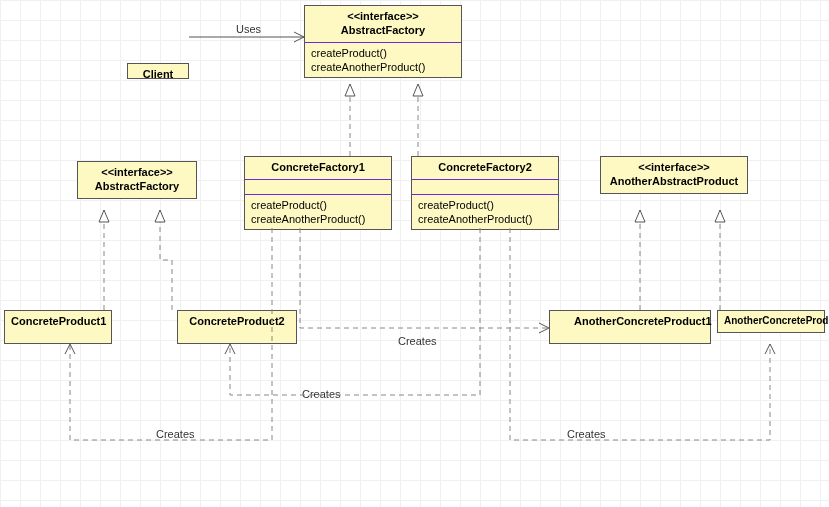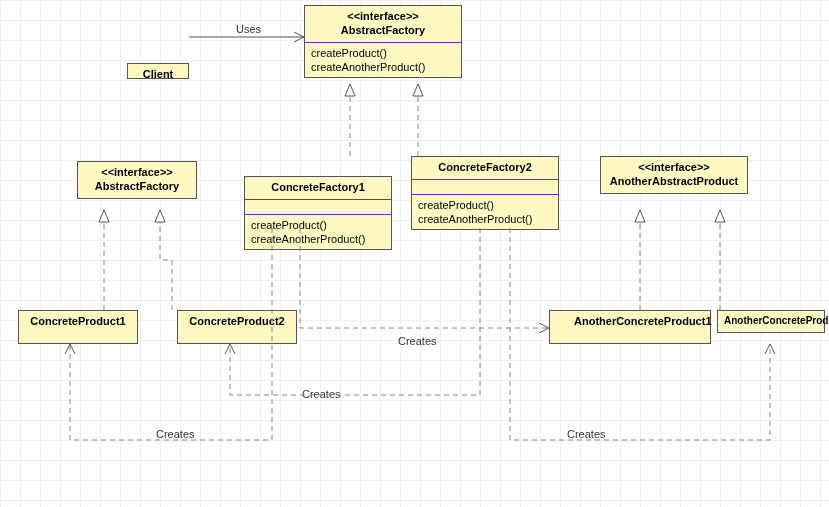--- a/index.html
+++ b/index.html
@@ -75,21 +75,21 @@
   </div>
 </div>
 
 <div class="box" style="left:77px; top:161px; width:120px;">
   <div class="title">
     <span class="stereo">&lt;&lt;interface&gt;&gt;</span><br>
     <span>AbstractFactory</span>
   </div>
 </div>
 
-<div class="box" style="left:244px; top:156px; width:148px;margin-top:20px;">
+<div class="box" style="left:244px; top:156px; width:148px;">
   <div class="title">ConcreteFactory1</div>
   <div class="section empty"></div>
   <div class="section">
     <div>createProduct()</div>
     <div>createAnotherProduct()</div>
   </div>
 </div>
 
 <div class="box" style="left:411px; top:156px; width:148px;">
   <div class="title">ConcreteFactory2</div>
@@ -100,21 +100,21 @@
   </div>
 </div>
 
 <div class="box" style="left:600px; top:156px; width:148px;">
   <div class="title">
     <span class="stereo">&lt;&lt;interface&gt;&gt;</span><br>
     <span>AnotherAbstractProduct</span>
   </div>
 </div>
 
-<div class="box" style="left:18px; top:310px; width:120px; height:34px;">
+<div class="box" style="left:4px; top:310px; width:108px; height:34px;">
   <div class="title">ConcreteProduct1</div>
 </div>
 
 <div class="box" style="left:177px; top:310px; width:120px; height:34px;">
   <div class="title">ConcreteProduct2</div>
 </div>
 
 <div class="box" style="left:549px; top:310px; width:162px; height:34px;padding-left:18px;">
   <div class="title">AnotherConcreteProduct1</div>
 </div>

